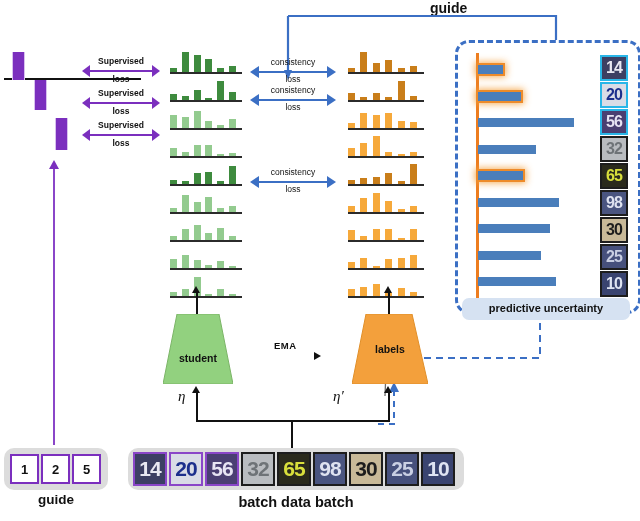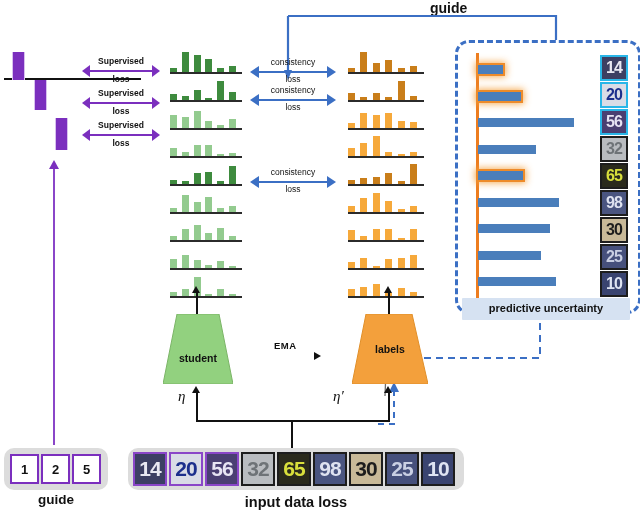--- a/index.html
+++ b/index.html
@@ -44,21 +44,21 @@
 
   .vline{position:absolute;background:#111;width:2px;}
   .hline{position:absolute;background:#111;height:2px;}
   .arrow-up{position:absolute;width:0;height:0;border-left:4.5px solid transparent;border-right:4.5px solid transparent;border-bottom:7px solid #111;}
 
   
   #unc-panel{position:absolute;border:3px dashed #3B6FC4;border-radius:14px;background:#fff;}
   .ubar{position:absolute;height:9px;background:#4A7EBB;}
   .ubar.hl{background:#4A7EBB;outline:2px solid #ED8B2A;box-shadow:0 0 7px 3px rgba(244,160,60,.85);}
   #unc-axis{position:absolute;width:2.5px;background:#ED7D1F;}
-  #unc-caption{position:absolute;background:#D6E2F2;border-radius:1px;text-align:center;
+  #unc-caption{position:absolute;background:#D6E2F2;border-radius:7px;text-align:center;
      font-size:11px;font-weight:700;color:#111;line-height:20px;}
 
   
   .thumb{position:absolute;overflow:hidden;background:#6b6f86;}
   .thumb .dg{position:absolute;inset:0;display:flex;align-items:center;justify-content:center;
     font-weight:700;letter-spacing:-1px;}
   .strip{position:absolute;background:#DCDCDC;border-radius:10px;}
   .labelbox{position:absolute;background:#fff;border:2px solid #7B2FBE;
      display:flex;align-items:center;justify-content:center;font-size:13px;font-weight:600;color:#111;}
 
@@ -420,13 +420,13 @@
     <div class="thumb" style="width: 34px; height: 34px; background: rgb(200, 185, 152); border: 2px solid rgb(29, 29, 29); box-sizing: border-box; position: absolute; left: 216px; top: 0px;">
       <div class="dg" style="color: rgb(29, 29, 29); font-size: 21px;">30</div>
     </div>
     <div class="thumb" style="width: 34px; height: 34px; background: rgb(70, 80, 124); border: 2px solid rgb(29, 29, 29); box-sizing: border-box; position: absolute; left: 252px; top: 0px;">
       <div class="dg" style="color: rgb(201, 207, 227); font-size: 21px;">25</div>
     </div>
     <div class="thumb" style="width: 34px; height: 34px; background: rgb(58, 68, 112); border: 2px solid rgb(29, 29, 29); box-sizing: border-box; position: absolute; left: 288px; top: 0px;">
       <div class="dg" style="color: rgb(223, 228, 242); font-size: 21px;">10</div>
     </div>
   </div>
-<div class="caption abs" style="left:200px;top:494px;width:192px;font-size:14.5px;">input data loss</div>
+<div class="caption abs" style="left:200px;top:494px;width:192px;font-size:14.5px;">batch data batch</div>
 
 </body></html>

